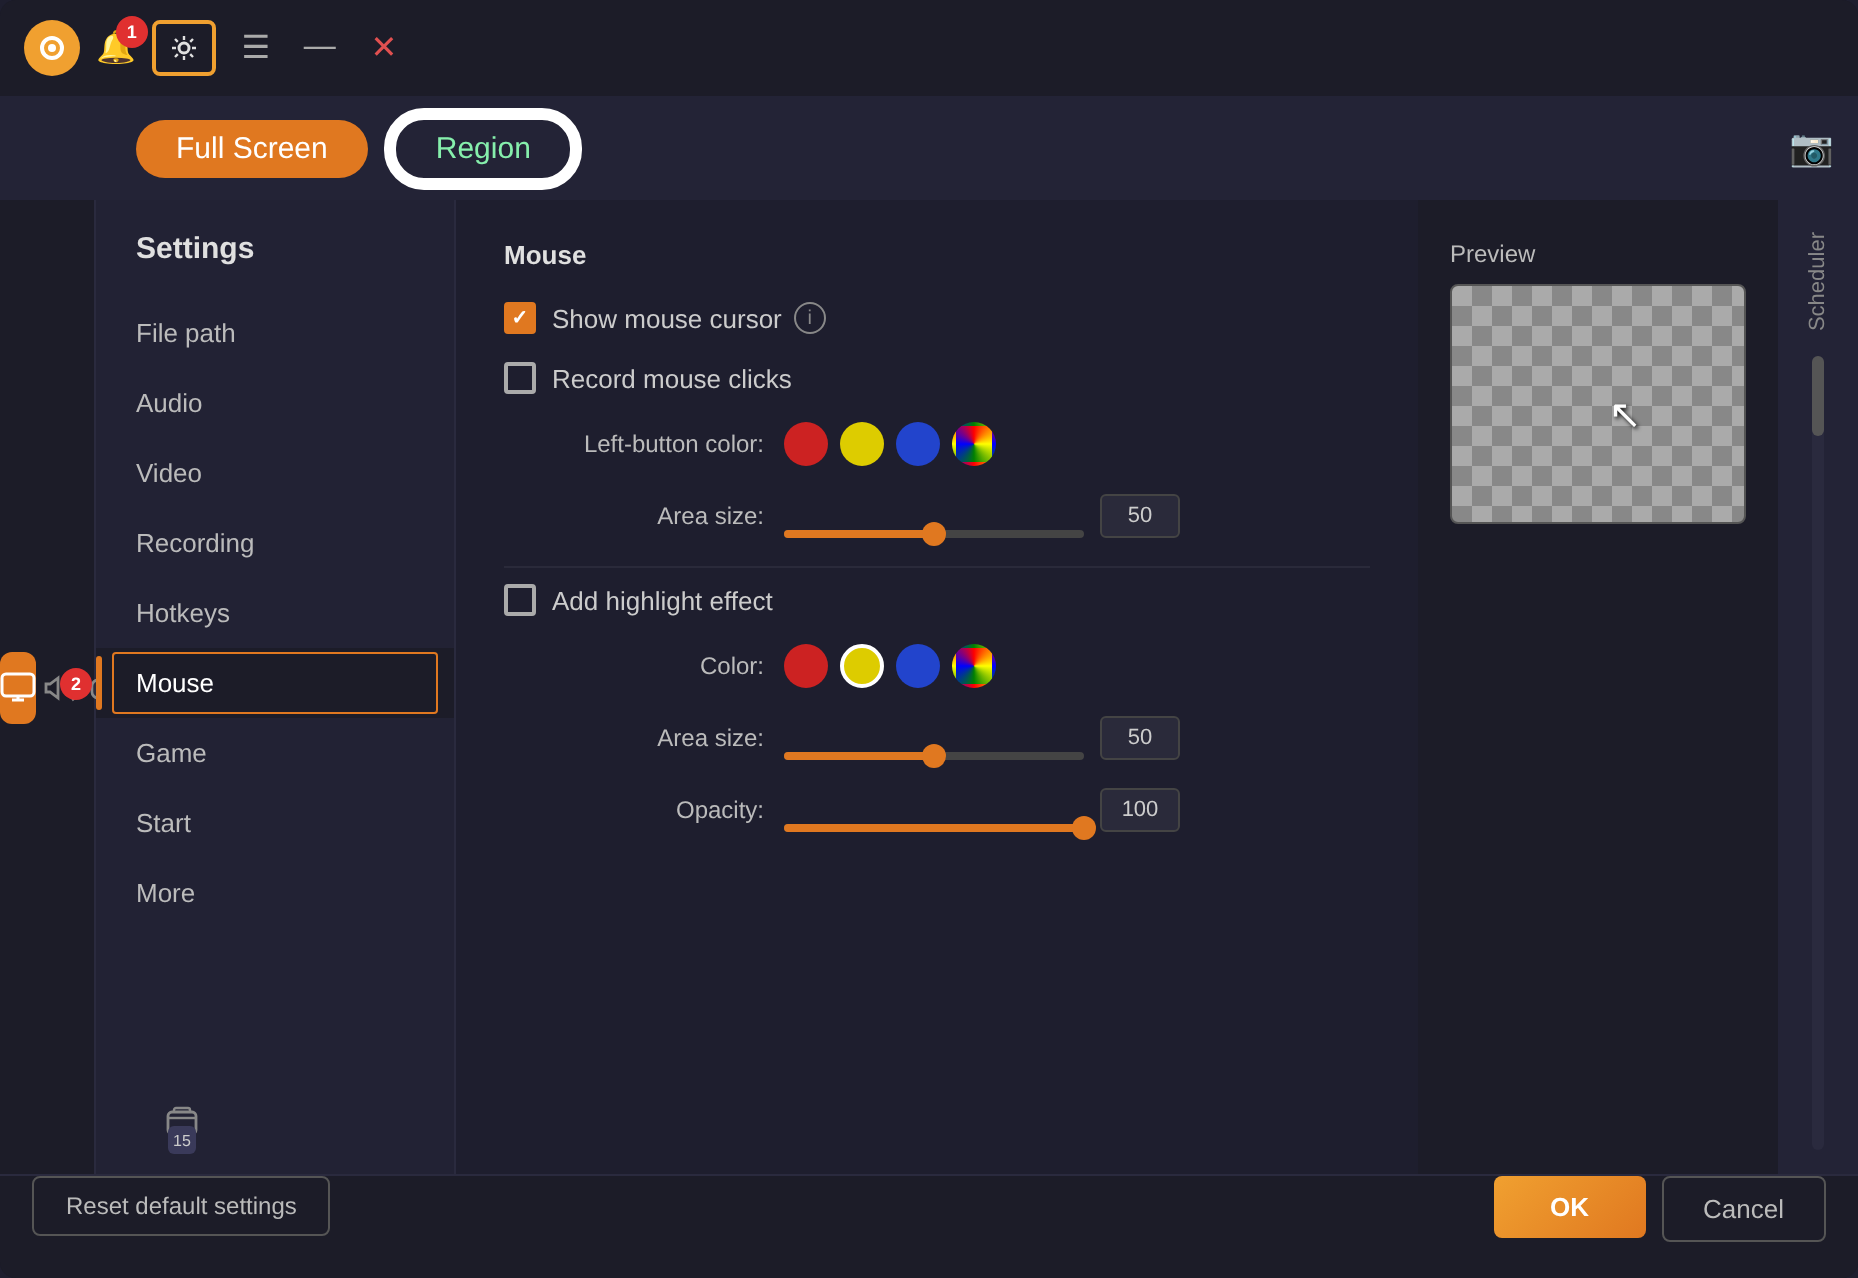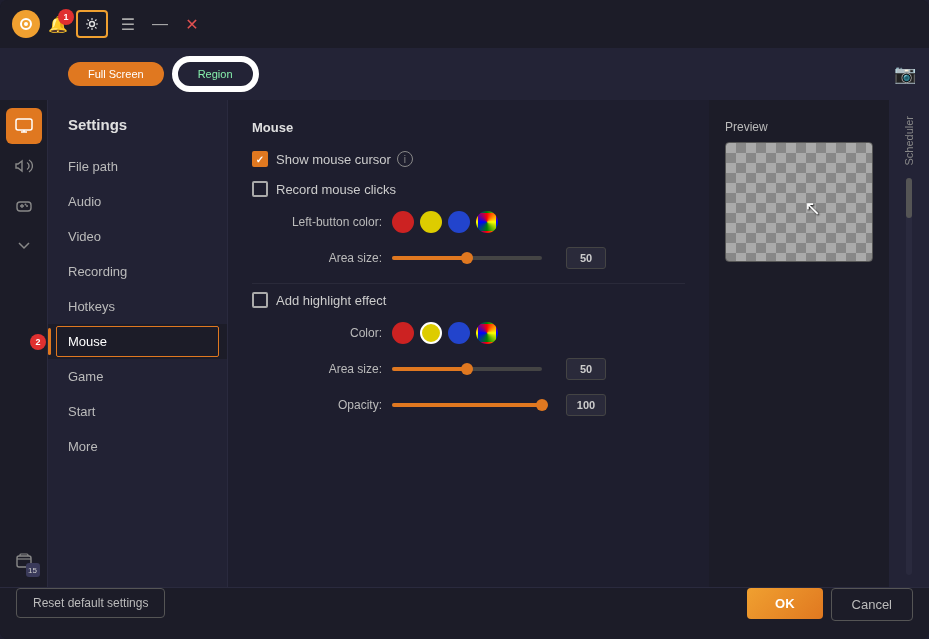--- a/index.html
+++ b/index.html
@@ -124,21 +124,21 @@
       align-items: center;
       padding: 0 12px;
       flex-shrink: 0;
       gap: 8px;
     }
     .tab-btn {
       padding: 6px 20px;
       border-radius: 20px;
       border: none;
       cursor: pointer;
-      font-size: 11px;
+      font-size: 15px;
       font-weight: 500;
     }
     .tab-btn.active {
       background: #e07820;
       color: #fff;
     }
     .tab-btn.inactive {
       background: transparent;
       color: #86efac;
       border: 6px solid #ffffff;
@@ -157,21 +157,20 @@
       display: flex;
       flex: 1;
       overflow: hidden;
     }
 
     
     .left-sidebar {
       width: 48px;
       background: #1c1c28;
       display: flex;
-      flex-direction: column;
       align-items: center;
       padding: 8px 0;
       gap: 4px;
       flex-shrink: 0;
       border-right: 1px solid #2a2a3e;
     }
     .sidebar-icon {
       width: 36px;
       height: 36px;
       display: flex;
@@ -359,23 +358,22 @@
     
     .slider-label {
       font-size: 12px;
       color: #bbb;
       width: 130px;
       text-align: right;
       margin-right: 10px;
     }
     .slider-container {
       display: flex;
-      align-items: center;
-      gap: 24px;
-      font-weight: bold;
+      align-items: flex-end;
+      gap: 8px;
     }
     .slider-track {
       width: 150px;
       height: 4px;
       background: #444;
       border-radius: 2px;
       position: relative;
     }
     .slider-fill {
       height: 100%;

